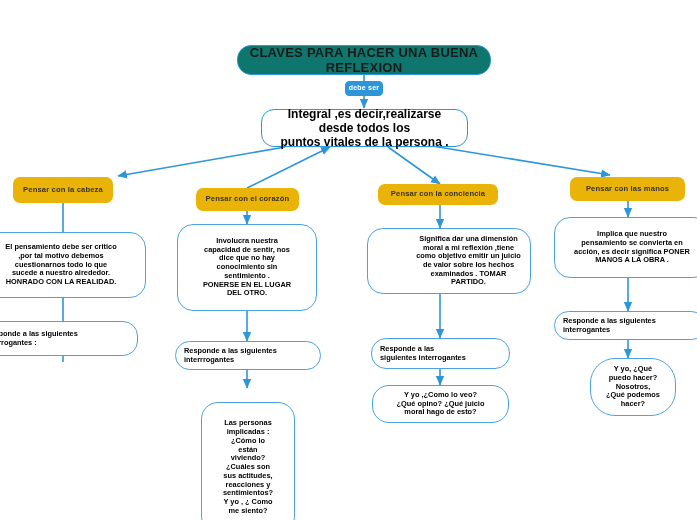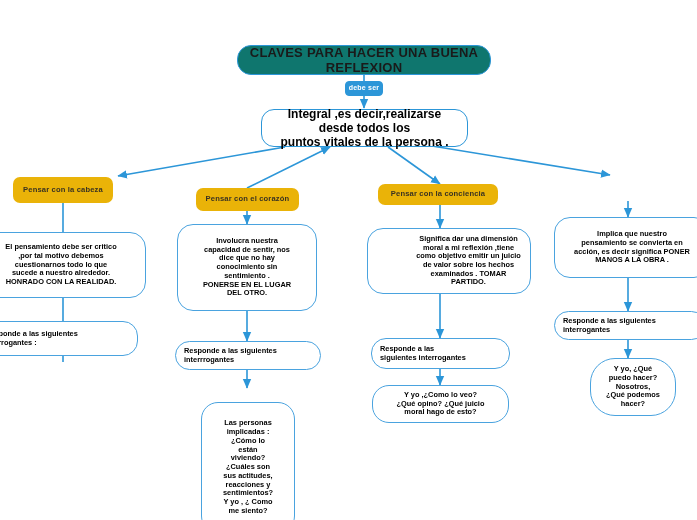--- a/index.html
+++ b/index.html
@@ -183,20 +183,21 @@
 de valor sobre los hechos
 examinados . TOMAR PARTIDO.</div>
 
   <div class="node prompt" style="left:371px; top:338px; width:139px; height:31px;">Responde a las
 siguientes interrogantes</div>
 
   <div class="node questions ctr" style="left:372px; top:385px; width:137px; height:38px;">Y yo ,¿Como lo veo?
 ¿Qué opino? ¿Qué juicio
 moral hago de esto?</div>
 
+  <div class="node category" style="left:570px; top:177px; width:115px; height:24px;">Pensar con las manos</div>
 
   <div class="node detail" style="left:554px; top:217px; width:156px; height:61px;">Implica que nuestro
 pensamiento se convierta en
 acción, es decir significa PONER
 MANOS A LA OBRA .</div>
 
   <div class="node prompt" style="left:554px; top:311px; width:152px; height:29px;">Responde a las siguientes
 interrogantes</div>
 
   <div class="node questions ctr" style="left:590px; top:358px; width:86px; height:58px;border-radius:25px;">Y yo, ¿Qué

